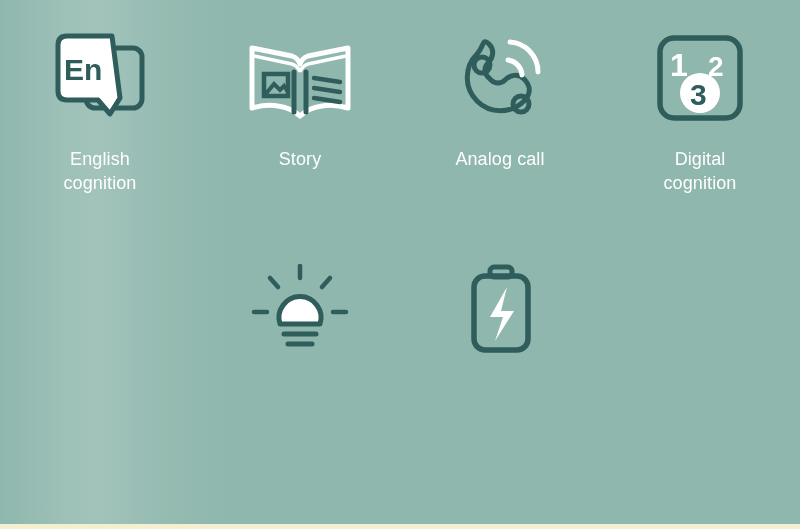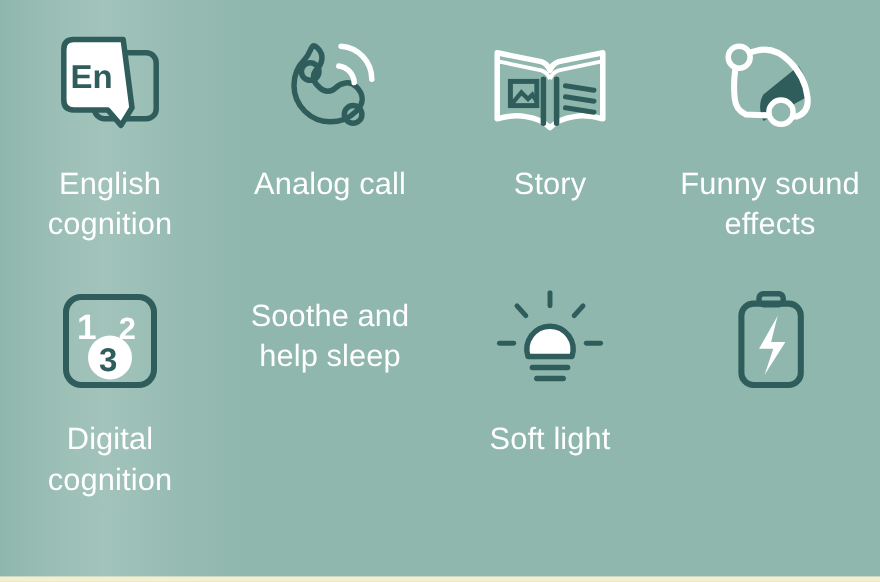--- a/index.html
+++ b/index.html
@@ -70,21 +70,21 @@
   .icon-box {
     height: 112px;
     display: flex;
     align-items: center;
     justify-content: center;
   }
 
   .feature-label {
     margin-top: 14px;
     color: #ffffff;
-    font-size: 28px;
+    font-size: 18px;
     line-height: 1.33;
     text-align: center;
     font-weight: 400;
     letter-spacing: 0.1px;
     white-space: pre-line;
   }
 
   svg { display: block; }
 </style>
 </head>
@@ -103,35 +103,20 @@
           <path d="M10 15 Q10 6 19 6 L64 6 L72 68 L62 84 L50 70 L19 70 Q10 70 10 61 Z" fill="#ffffff" stroke="#2f5d5c" stroke-width="5" stroke-linejoin="round"></path>
           <text x="16" y="50" font-family="'Liberation Sans', sans-serif" font-size="30" font-weight="700" fill="#2f5d5c">En</text>
         </svg>
       </div>
       <div class="feature-label">English
 cognition</div>
     </div>
 
     <div class="feature">
       <div class="icon-box">
-        <svg width="104" height="96" viewBox="0 0 104 96">
-          <path d="M27 16 C14 29 14 50 27 63 C40 76 61 76 74 63
-                   C81 56 81 48 74 41 C68 35 60 37 55 42 C51 46 45 46 41 42
-                   L38 39 C34 35 34 29 38 25 C43 20 45 12 39 6 C32 -1 34 9 27 16 Z" transform="translate(2,8)" fill="none" stroke="#2f5d5c" stroke-width="5" stroke-linejoin="round"></path>
-          <circle cx="34" cy="35" r="8" fill="none" stroke="#2f5d5c" stroke-width="5"></circle>
-          <circle cx="73" cy="74" r="8" fill="none" stroke="#2f5d5c" stroke-width="5"></circle>
-          <path d="M62 12 A30 30 0 0 1 90 42" fill="none" stroke="#ffffff" stroke-width="5" stroke-linecap="round"></path>
-          <path d="M60 30 A16 16 0 0 1 74 45" fill="none" stroke="#ffffff" stroke-width="5" stroke-linecap="round"></path>
-        </svg>
-      </div>
-      <div class="feature-label">Analog call</div>
-    </div>
-
-    <div class="feature">
-      <div class="icon-box">
         <svg width="112" height="96" viewBox="0 0 112 96">
 
           <path d="M8 18 L48 26 Q54 28 56 34 Q58 28 64 26 L104 18
                    L104 78 Q90 74 78 76 Q64 78 56 86 Q48 78 34 76 Q22 74 8 78 Z" fill="none" stroke="#ffffff" stroke-width="5" stroke-linejoin="round"></path>
 
           <path d="M10 26 L48 34 Q54 36 56 42" fill="none" stroke="#ffffff" stroke-width="3.5" stroke-linejoin="round"></path>
           <path d="M102 26 L64 34 Q58 36 56 42" fill="none" stroke="#ffffff" stroke-width="3.5" stroke-linejoin="round"></path>
 
           <path d="M50 42 L50 82 M62 42 L62 82" stroke="#2f5d5c" stroke-width="5" stroke-linecap="round" fill="none"></path>
 
@@ -140,70 +125,67 @@
 
           <path d="M70 48 L96 52 M70 58 L96 62 M70 68 L96 72" stroke="#2f5d5c" stroke-width="4.5" stroke-linecap="round" fill="none"></path>
         </svg>
       </div>
       <div class="feature-label">Story</div>
     </div>
 
     <div class="feature">
       <div class="icon-box">
         <svg width="104" height="96" viewBox="0 0 104 96">
-
-          <path d="M78 30 Q88 44 86 58 L46 80 Q40 66 46 56 Z" fill="#2f5d5c"></path>
-
-          <path d="M22 24 Q18 44 20 60 Q21 70 30 74 L76 76 Q88 72 86 58
-                   Q84 40 70 26 Q56 12 40 16 Q26 19 22 24 Z" fill="none" stroke="#ffffff" stroke-width="5.5" stroke-linejoin="round"></path>
-          <circle cx="24" cy="22" r="10" fill="#8fb7ad" stroke="#ffffff" stroke-width="5"></circle>
-          <circle cx="62" cy="72" r="11" fill="#8fb7ad" stroke="#ffffff" stroke-width="5"></circle>
+          <path d="M27 16 C14 29 14 50 27 63 C40 76 61 76 74 63
+                   C81 56 81 48 74 41 C68 35 60 37 55 42 C51 46 45 46 41 42
+                   L38 39 C34 35 34 29 38 25 C43 20 45 12 39 6 C32 -1 34 9 27 16 Z" transform="translate(2,8)" fill="none" stroke="#2f5d5c" stroke-width="5" stroke-linejoin="round"></path>
+          <circle cx="34" cy="35" r="8" fill="none" stroke="#2f5d5c" stroke-width="5"></circle>
+          <circle cx="73" cy="74" r="8" fill="none" stroke="#2f5d5c" stroke-width="5"></circle>
+          <path d="M62 12 A30 30 0 0 1 90 42" fill="none" stroke="#ffffff" stroke-width="5" stroke-linecap="round"></path>
+          <path d="M60 30 A16 16 0 0 1 74 45" fill="none" stroke="#ffffff" stroke-width="5" stroke-linecap="round"></path>
         </svg>
       </div>
-      <div class="feature-label">Funny sound
-effects</div>
+      <div class="feature-label">Analog call</div>
     </div>
+
 
     <div class="feature">
       <div class="icon-box">
         <svg width="96" height="92" viewBox="0 0 96 92">
           <rect x="8" y="6" width="80" height="80" rx="14" ry="14" fill="none" stroke="#2f5d5c" stroke-width="5.5"></rect>
           <text x="18" y="44" font-family="'Liberation Sans', sans-serif" font-size="32" font-weight="700" fill="#ffffff">1</text>
           <text x="56" y="44" font-family="'Liberation Sans', sans-serif" font-size="28" font-weight="700" fill="#ffffff">2</text>
           <circle cx="48" cy="61" r="20" fill="#ffffff"></circle>
           <text x="38" y="73" font-family="'Liberation Sans', sans-serif" font-size="30" font-weight="700" fill="#2f5d5c">3</text>
         </svg>
       </div>
       <div class="feature-label">Digital
 cognition</div>
     </div>
 
     <div class="feature">
-      <div class="feature-label">Soothe and
-help sleep</div>
     </div>
 
     <div class="feature">
       <div class="icon-box">
         <svg width="104" height="92" viewBox="0 0 104 92">
 
           <g stroke="#2f5d5c" stroke-width="4.5" stroke-linecap="round" fill="none">
             <path d="M52 2 L52 14"></path>
             <path d="M22 14 L30 23"></path>
             <path d="M82 14 L74 23"></path>
             <path d="M6 48 L19 48"></path>
             <path d="M98 48 L85 48"></path>
           </g>
 
           <path d="M32 60 A21 21 0 1 1 72 60 Z" fill="#ffffff" stroke="#2f5d5c" stroke-width="5" stroke-linejoin="round"></path>
 
           <path d="M36 70 L68 70 M40 80 L64 80" stroke="#2f5d5c" stroke-width="5" stroke-linecap="round" fill="none"></path>
         </svg>
       </div>
-      <div class="feature-label">Soft light</div>
     </div>
 
     <div class="feature">
       <div class="icon-box">
         <svg width="80" height="94" viewBox="0 0 80 94">
           <rect x="30" y="4" width="22" height="10" rx="4" ry="4" fill="none" stroke="#2f5d5c" stroke-width="5"></rect>
           <rect x="14" y="13" width="54" height="74" rx="11" ry="11" fill="none" stroke="#2f5d5c" stroke-width="5.5"></rect>
           <path d="M47 24 L30 54 L43 54 L35 78 L54 48 L41 48 Z" fill="#ffffff"></path>
         </svg>
       </div>

